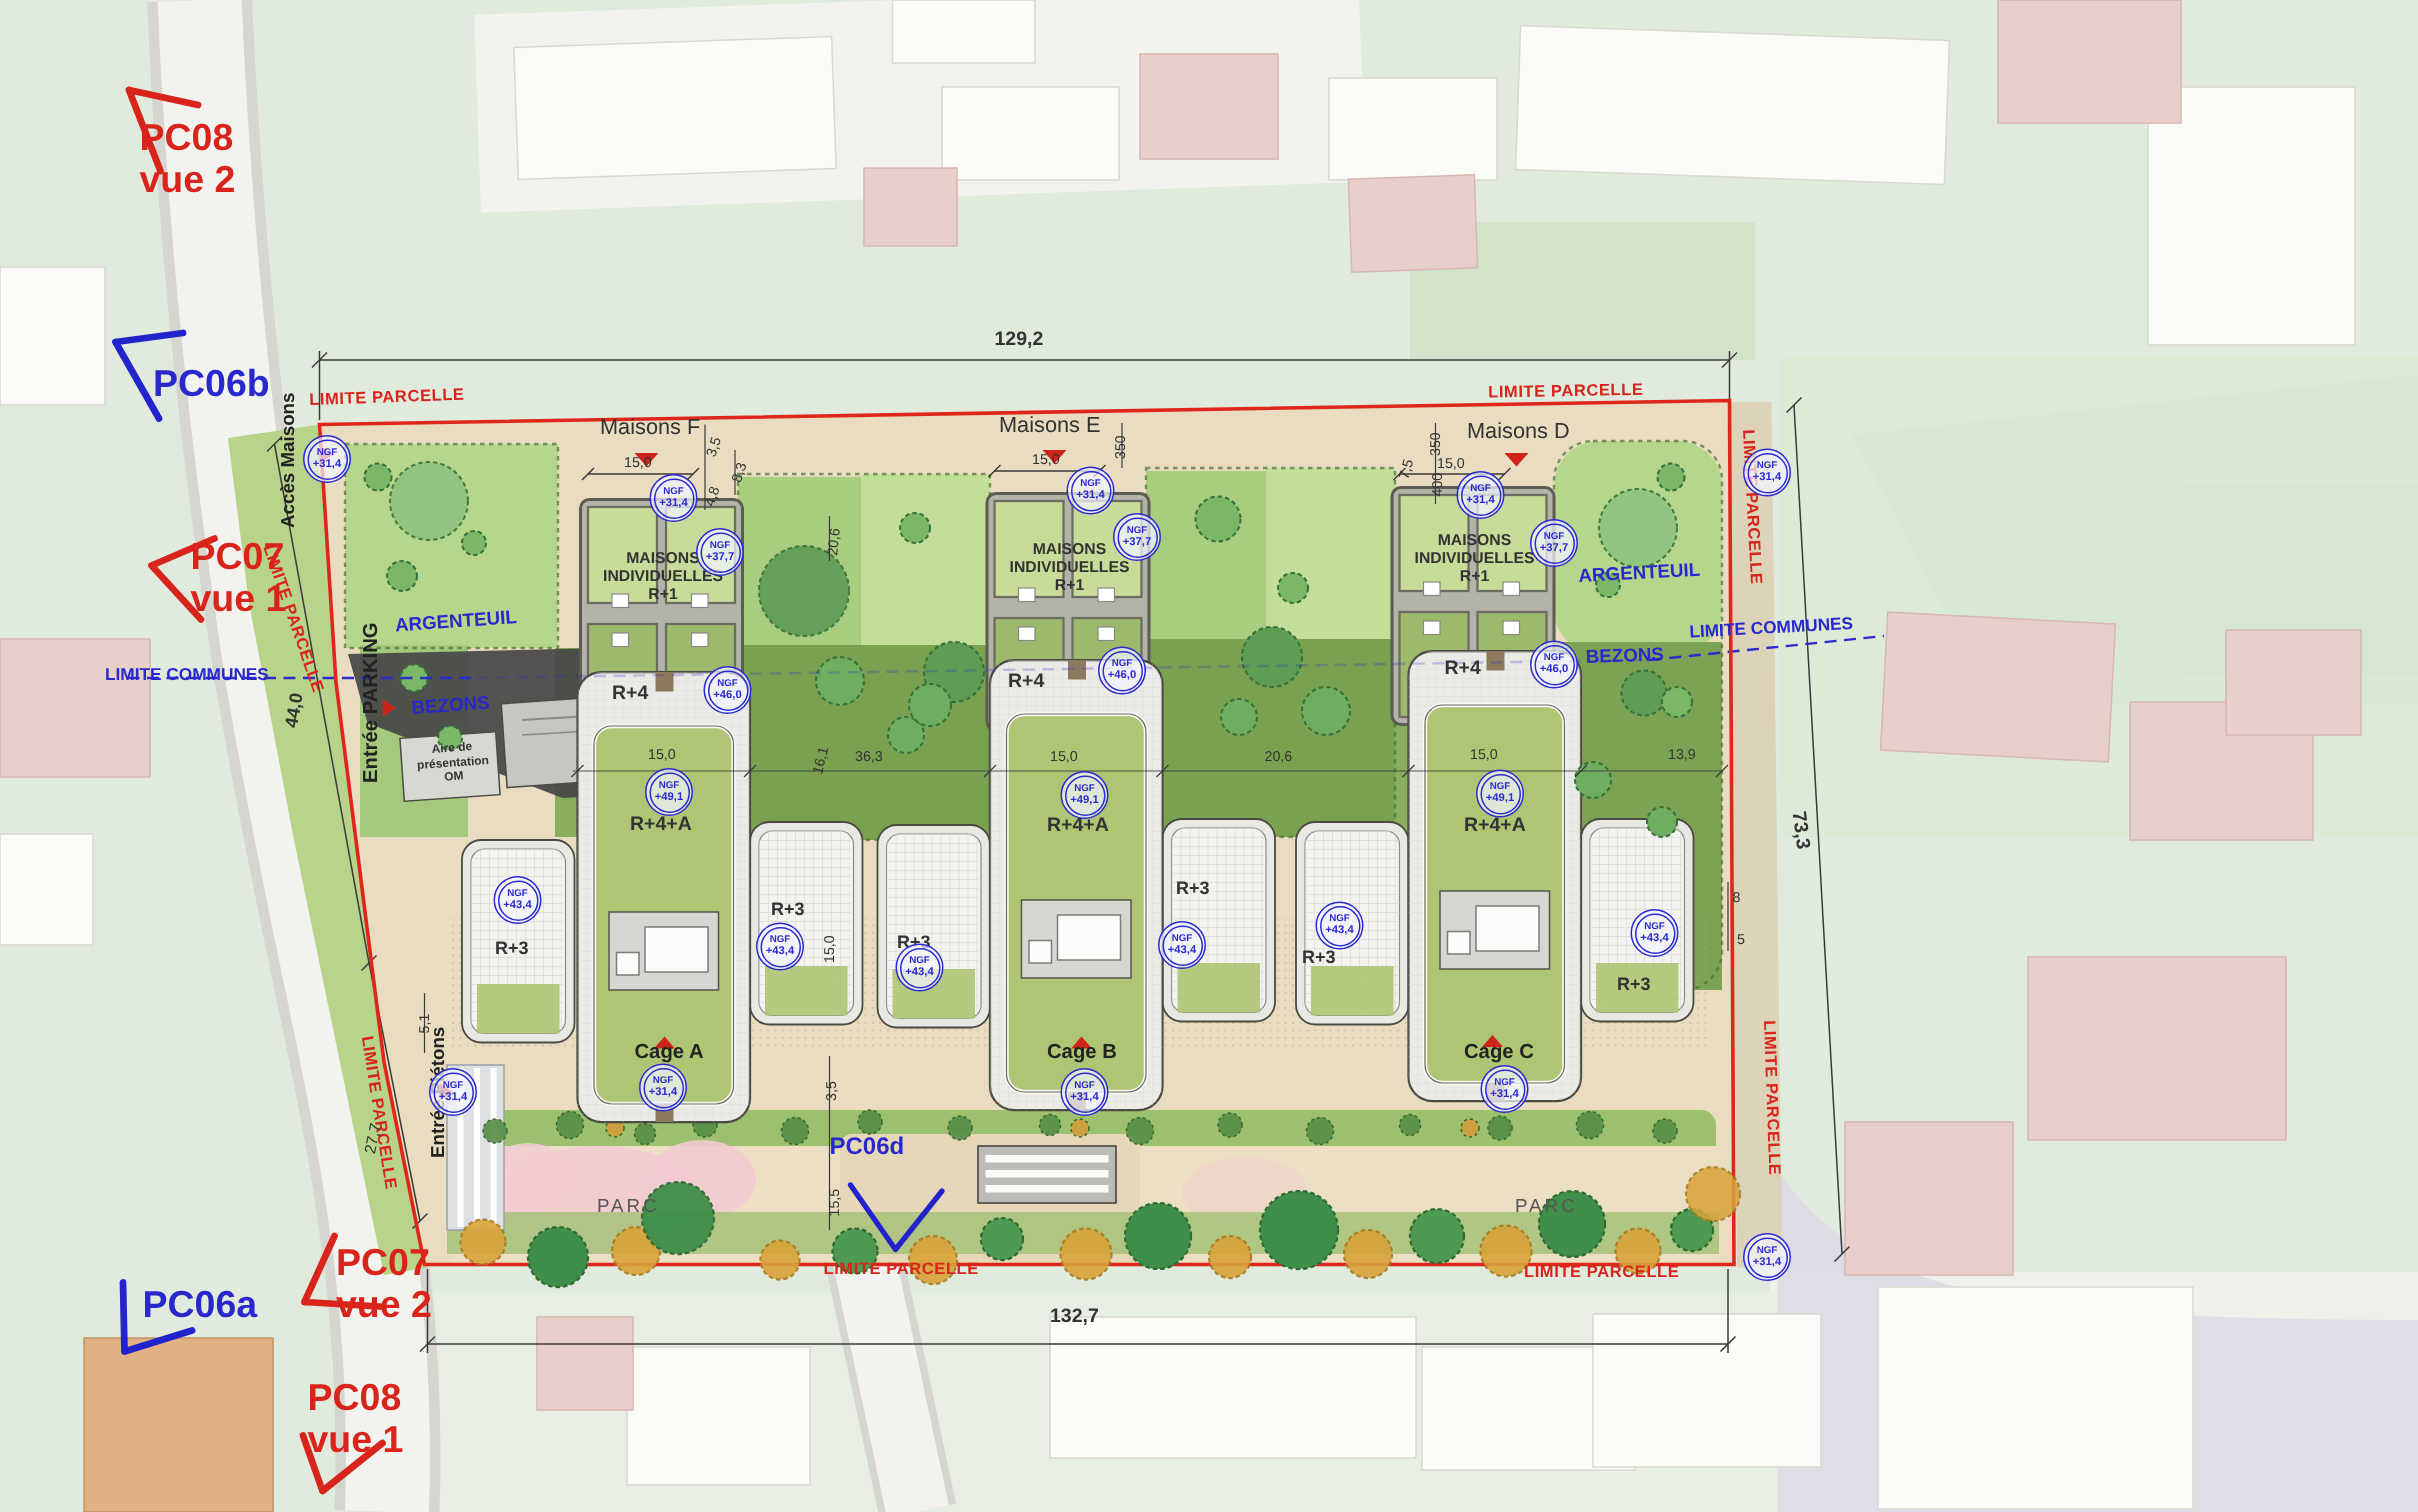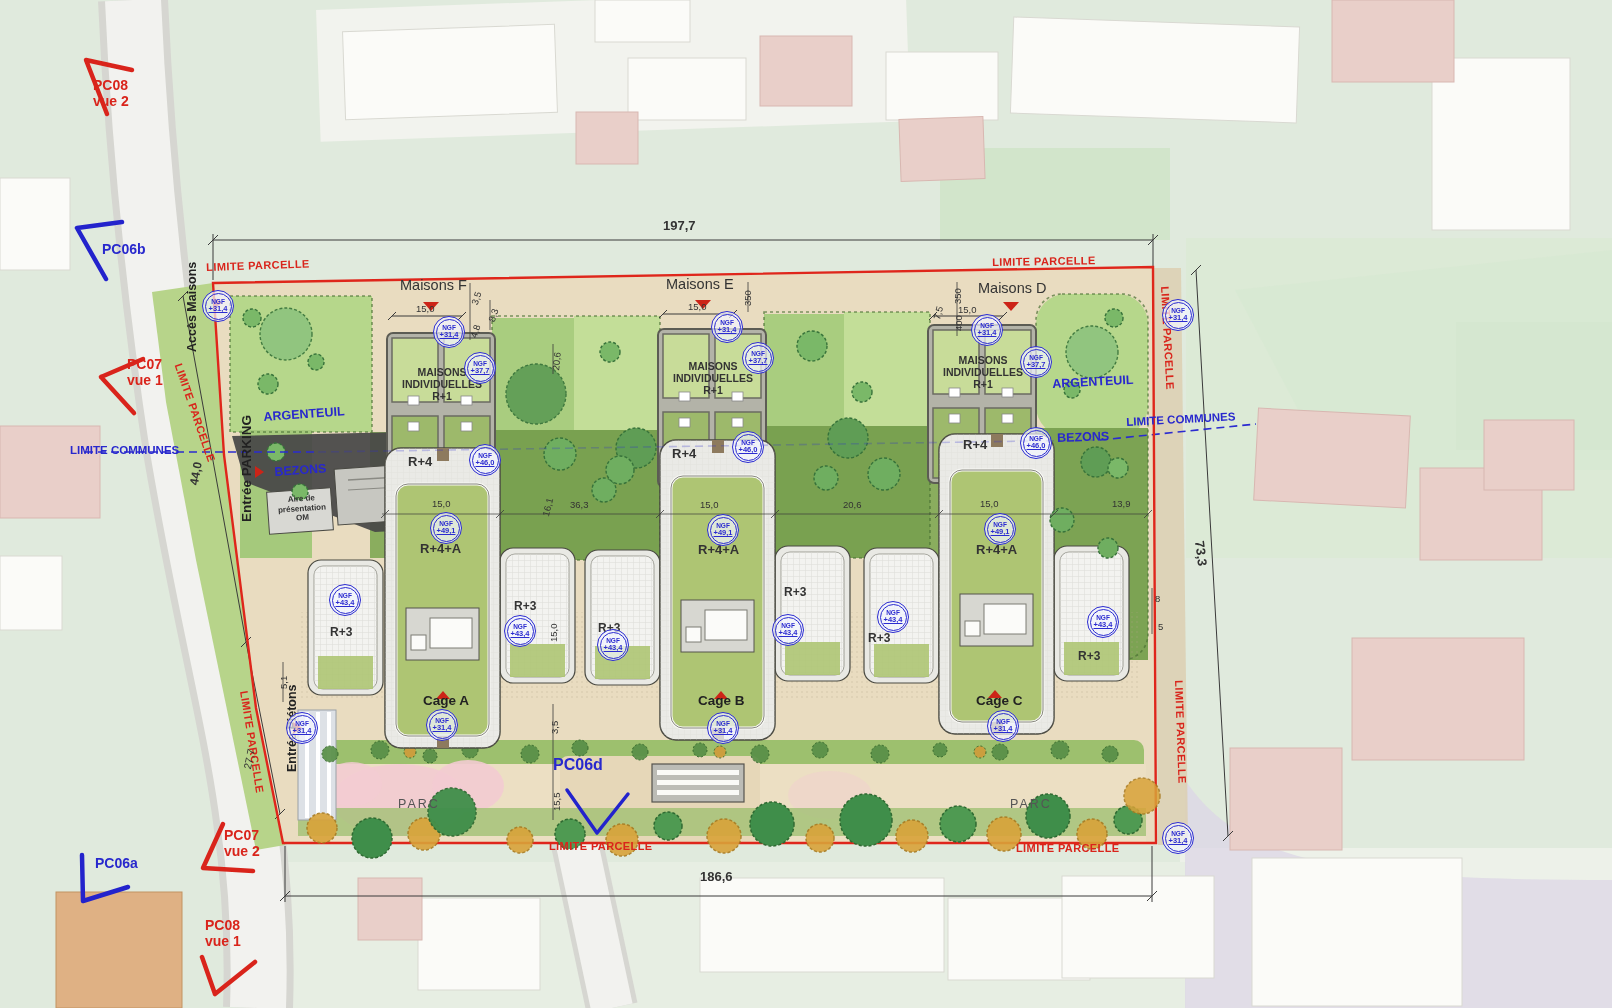--- a/index.html
+++ b/index.html
@@ -2,21 +2,21 @@
 <html><head>
 <meta charset="utf-8">
 <style>
   html,body{margin:0;padding:0;background:#e3ece0;}
   #stage{position:relative;width:1612px;height:1008px;overflow:hidden;
          font-family:"Liberation Sans",sans-serif;background:#e3ece0;}
   #stage svg{position:absolute;left:0;top:0;}
   .lbl{position:absolute;white-space:nowrap;color:#3a3a3a;line-height:1.05;transform-origin:0 0;}
   .red{color:#d9241b;font-weight:bold;}
   .blue{color:#2828cd;font-weight:bold;}
-  .pc{font-size:14px;font-weight:bold;line-height:1.12;}
+  .pc{font-size:25px;font-weight:bold;line-height:1.12;}
   .pc span{display:block;}
   .pc6d{font-size:16px;}
   .lp{font-size:11px;letter-spacing:.4px;}
   .lc{font-size:11.5px;}
   .com{font-size:12.5px;}
   .entry{font-size:12.5px;font-weight:600;color:#222;}
   .mais{font-size:14.5px;color:#333;}
   .mi{position:absolute;width:104px;text-align:center;font-size:10.5px;color:#333;line-height:1.15;
       white-space:normal;font-weight:600;}
   .mi .sub{display:block;font-weight:600;}
@@ -26,21 +26,21 @@
   .parc{font-size:12.5px;color:#555;letter-spacing:2px;}
   .dim{font-size:9.5px;color:#333;}
   .dimb{font-size:13px;color:#333;font-weight:600;}
   .om{position:absolute;width:60px;font-size:8px;color:#333;text-align:center;line-height:1.2;
       white-space:normal;font-weight:600;}
   .ngf{position:absolute;width:32px;height:32px;border:1.6px solid #2b2bd0;border-radius:50%;
        background:rgba(242,245,255,.72);color:#2b2bd0;display:flex;flex-direction:column;
        align-items:center;justify-content:center;font-weight:bold;text-align:center;box-sizing:border-box;}
   .ngf::before{content:"";position:absolute;inset:1.5px;border:1px solid #2b2bd0;border-radius:50%;}
   .ngf .t{font-size:6.5px;line-height:1;}
-  .ngf .v{font-size:7.5px;line-height:1.1;text-decoration:underline;}
+  .ngf .v{font-size:7.5px;line-height:1.1;}
 </style>
 </head>
 <body>
 
 <div id="stage">
 
 <svg width="1612" height="1008" viewBox="0 0 1612 1008">
   <defs>
     <pattern id="dots" width="5" height="5" patternUnits="userSpaceOnUse">
       <circle cx="2" cy="2" r="0.7" fill="#b0a489"></circle>
@@ -438,23 +438,23 @@
 <div class="lbl bl2" style="left:868px;top:632px">R+3</div>
 <div class="lbl bl2" style="left:1078px;top:650px">R+3</div>
 
 <div class="lbl cage" style="left:423px;top:694px">Cage A</div>
 <div class="lbl cage" style="left:698px;top:694px">Cage B</div>
 <div class="lbl cage" style="left:976px;top:694px">Cage C</div>
 <div class="lbl parc" style="left:398px;top:798px">PARC</div>
 <div class="lbl parc" style="left:1010px;top:798px">PARC</div>
 <div class="om" style="left:272px;top:494px;transform:rotate(-4deg)">Aire de présentation OM</div>
 
-<div class="lbl dimb" style="left:663px;top:219px">197,7</div>
+<div class="lbl dimb" style="left:663px;top:219px">129,2</div>
 <div class="lbl dimb" style="left:1206px;top:540px;transform:rotate(83deg)">73,3</div>
-<div class="lbl dimb" style="left:700px;top:870px">186,6</div>
+<div class="lbl dimb" style="left:700px;top:870px">132,7</div>
 <div class="lbl dimb" style="left:188px;top:484px;transform:rotate(-80deg);font-size:12px">44,0</div>
 <div class="lbl dim" style="left:242px;top:768px;transform:rotate(-78deg);font-size:10.5px">27,7</div>
 
 <div class="lbl dim" style="left:416px;top:304px">15,0</div>
 <div class="lbl dim" style="left:688px;top:302px">15,0</div>
 <div class="lbl dim" style="left:958px;top:305px">15,0</div>
 <div class="lbl dim" style="left:470px;top:303px;transform:rotate(-72deg)">3,5</div>
 <div class="lbl dim" style="left:487px;top:320px;transform:rotate(-72deg)">8,3</div>
 <div class="lbl dim" style="left:469px;top:336px;transform:rotate(-72deg)">4,8</div>
 <div class="lbl dim" style="left:551px;top:370px;transform:rotate(-84deg)">20,6</div>

